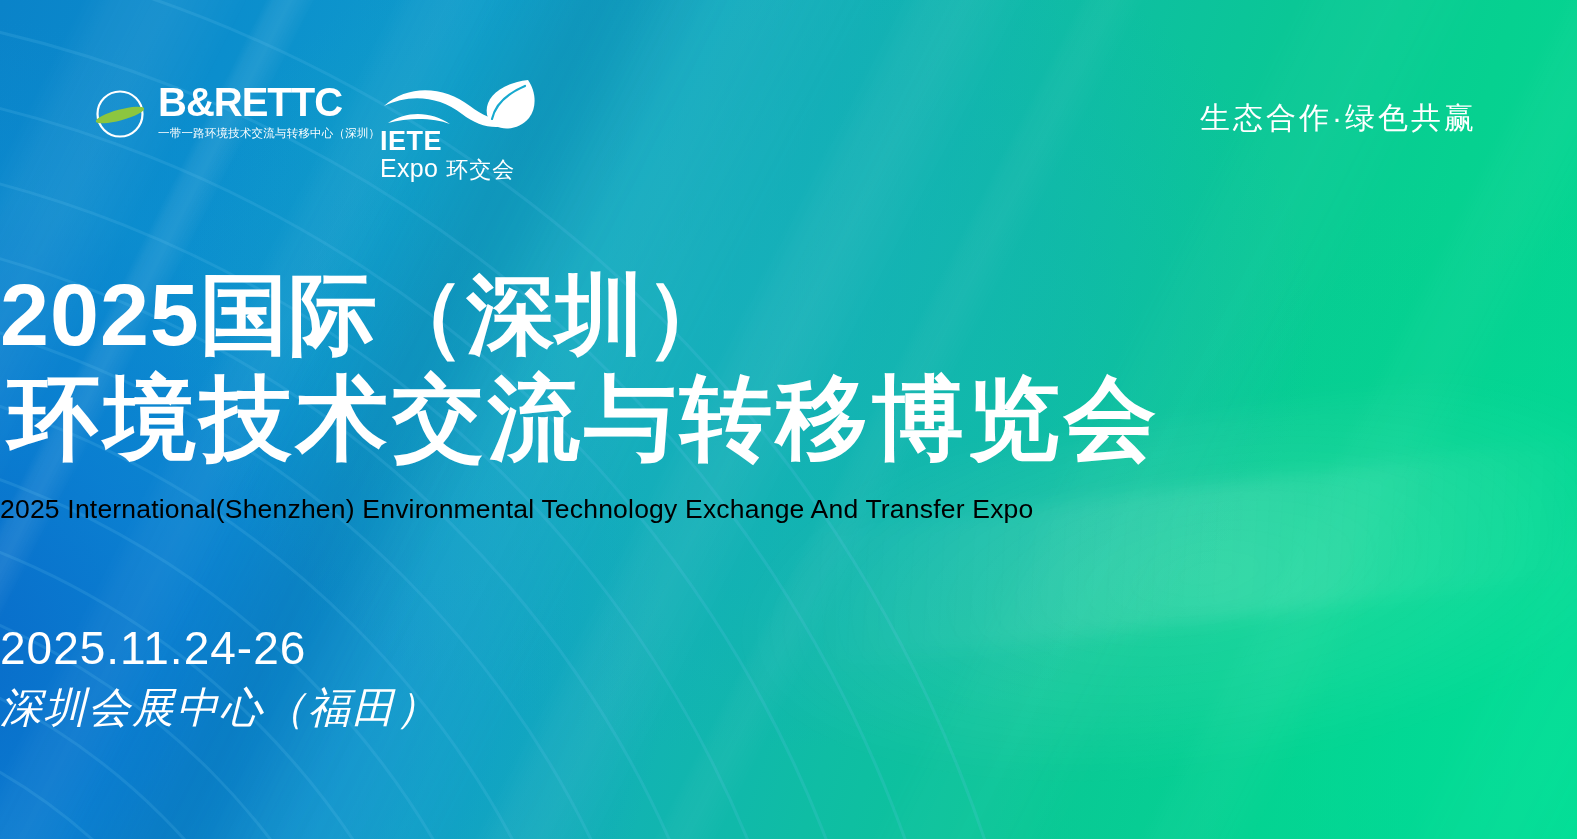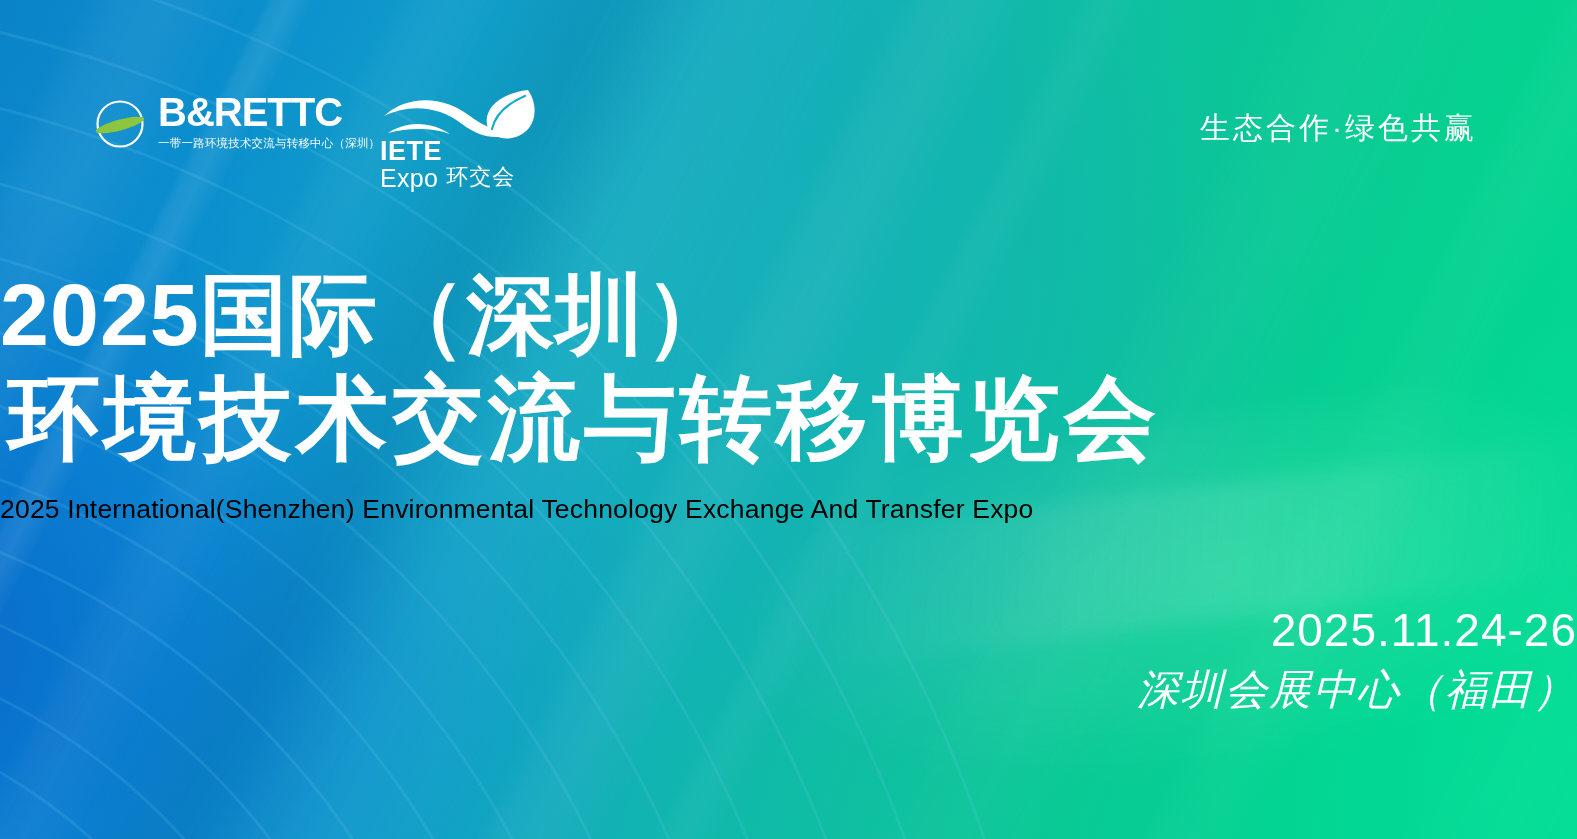--- a/index.html
+++ b/index.html
@@ -107,21 +107,21 @@
     width: 48%; height: 16%;
     background: linear-gradient(100deg, rgba(255,255,255,0) 0%, rgba(255,255,255,0.11) 55%, rgba(255,255,255,0) 100%);
     transform: rotate(-7deg);
     filter: blur(9px);
   }
 
   
   .content { position: absolute; inset: 0; }
 
   
-  .header { position: absolute; left: 0; right: 0; top: 78px; height: 120px; }
+  .header { position: absolute; left: 0; right: 0; top: 68px; height: 120px; }
 
   
   .brettc { position: absolute; left: 92px; top: 14px; display: flex; align-items: flex-start; }
   .brettc-mark { width: 56px; height: 56px; position: relative; flex: 0 0 auto; margin-top: 4px; }
   .brettc-mark svg { display:block; width:56px; height:56px; }
   .brettc-text { margin-left: 10px; }
   .brettc-word {
     color: #ffffff;
     font-size: 40px;
     font-weight: bold;
@@ -150,21 +150,21 @@
   
   .iete { position: absolute; left: 378px; top: 8px; width: 165px; height: 112px; }
   .iete-mark { position:absolute; left: 0; top: 0; width: 165px; height: 62px; }
   .iete-mark svg { display:block; width: 165px; height: 62px; }
   .iete-word {
     position: absolute; left: 2px; top: 52px;
     color: #fff; font-size: 27px; font-weight: bold; letter-spacing: .5px; line-height: 1;
   }
   .iete-sub {
     position: absolute; left: 2px; top: 80px;
-    display: flex; align-items: flex-start;
+    display: flex; align-items: flex-end;
     color: #fff; line-height: 1;
   }
   .iete-expo { font-size: 25px; font-weight: 300; letter-spacing: .3px; }
   .iete-cn { font-size: 22px; margin-left: 8px; letter-spacing: 1px; }
 
   
   .slogan {
     position: absolute; right: 100px; top: 30px;
     color: #ffffff;
     font-size: 30px;
@@ -195,21 +195,21 @@
   .title-en {
     color: #000000;
     font-size: 26.5px;
     font-weight: 300;
     letter-spacing: .2px;
     margin-top: 24px;
     white-space: nowrap;
   }
 
   
-  .meta-block { position: absolute; left: 0; right: 0; top: 605px; text-align: right; }
+  .meta-block { position: absolute; left: 0; right: 0; top: 623px; text-align: left; }
   .meta-date {
     color: #ffffff;
     font-size: 46px;
     font-weight: 300;
     letter-spacing: 1px;
     line-height: 1.12;
     white-space: nowrap;
   }
   .meta-venue {
     color: #ffffff;

